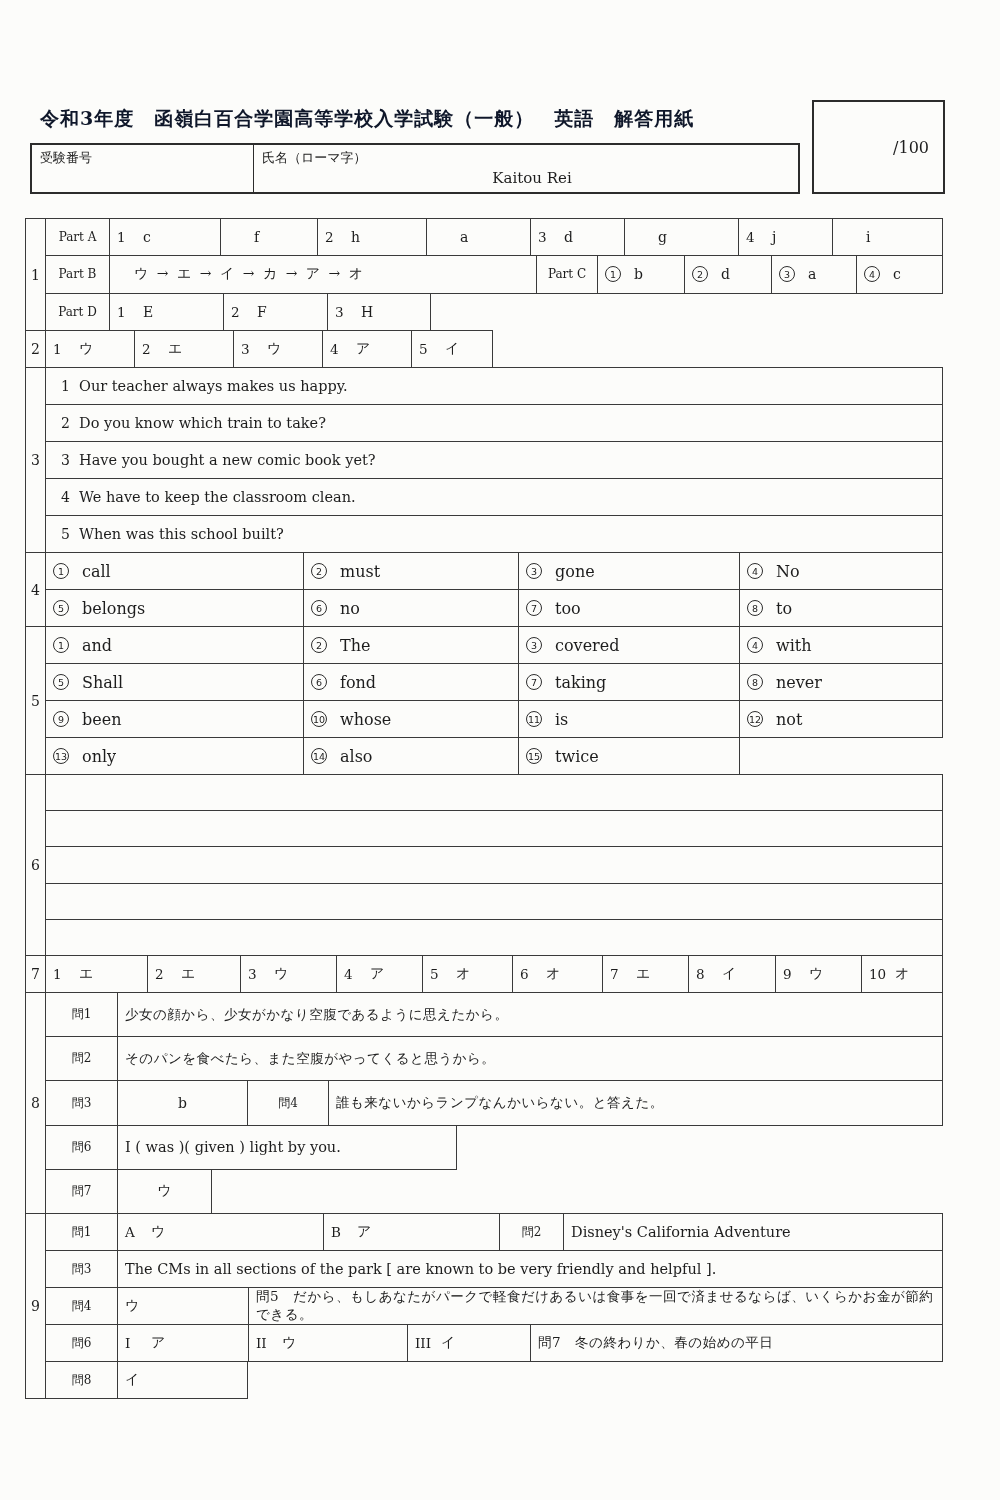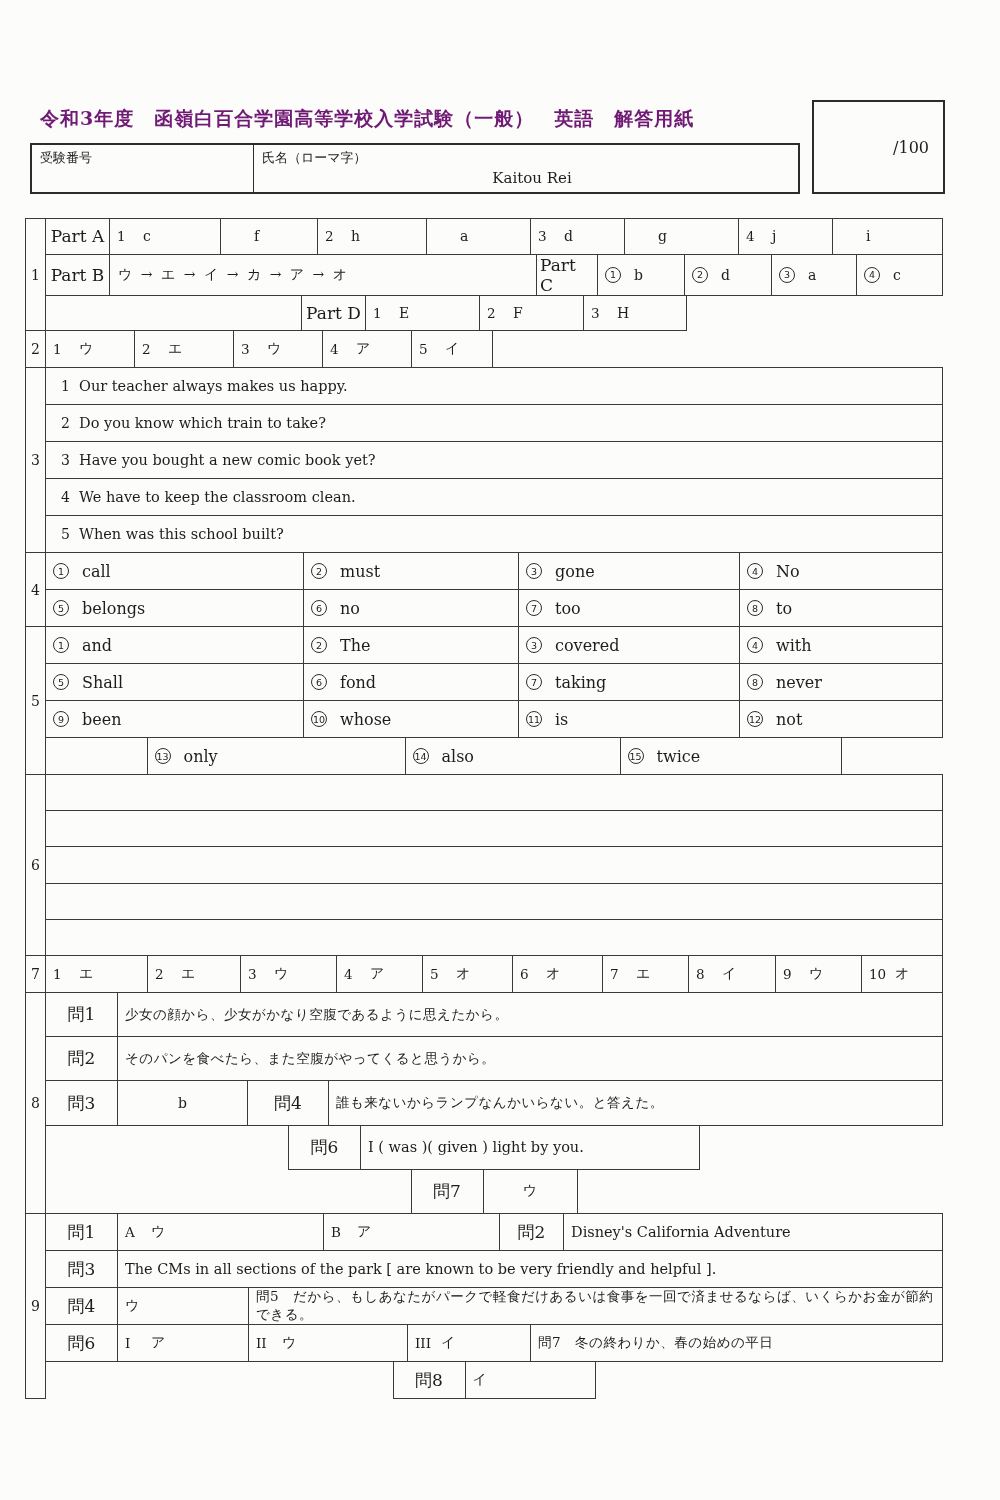--- a/index.html
+++ b/index.html
@@ -4,21 +4,21 @@
 <style>
   * { margin:0; padding:0; box-sizing:border-box; }
   html,body { background:#e8e8e8; }
   .sheet {
     position:relative; width:1000px; height:1500px;
     background:#fcfcfa; font-family:"DejaVu Serif", serif; color:#1d1d1d;
     overflow:hidden; margin:0 auto;
   }
   .title {
     position:absolute; left:40px; top:106px; font-size:19px; font-weight:bold;
-    letter-spacing:1px; color:#701a75;
+    letter-spacing:1px; color:#0f172a;
   }
   .infobox {
     position:absolute; left:30px; top:143px; width:770px; height:51px;
     border:2px solid #2c2c2c; display:flex; background:#fcfcfa;
   }
   .info-cell { position:relative; height:100%; }
   .exam-no { width:222px; border-right:1px solid #2c2c2c; }
   .name-cell { flex:1; }
   .cell-label { position:absolute; top:4px; left:8px; font-size:13px; color:#222; }
   .name-value { position:absolute; left:12px; right:0; top:24px; text-align:center; font-size:15px; }
@@ -29,33 +29,33 @@
   }
   .table { position:absolute; left:25px; top:218px; width:918px; }
   .sec { display:flex; width:100%; }
   .sec + .sec { margin-top:-1px; }
   .numcol {
     width:21px; flex:0 0 21px; border:1px solid #3a3a3a;
     display:flex; align-items:center; justify-content:center; font-size:14px;
   }
   .rows { flex:1; display:flex; flex-direction:column; margin-left:-1px; }
   .row { display:flex; flex:1; }
-  .row + .row { margin-top:-1px;justify-content:center; }
+  .row + .row { margin-top:-1px; }
   .c {
     border:1px solid #3a3a3a; display:flex; align-items:center;
     padding:0 7px; font-size:14px; background:transparent; min-width:0;
   }
   .row > * + * { margin-left:-1px; }
   .fill { flex:1; }
-  .lab { justify-content:center; padding:0 3px; font-size:17px; }
+  .lab { justify-content:center; padding:0 3px; font-size:12px; }
   .cn { width:26px; flex:0 0 26px; font-size:13.5px; }
   .cv { font-size:14px; }
   .jp { font-size:13.5px; letter-spacing:0.5px; }
   .en { font-size:14.5px; }
-  .seq { padding-left:8px; letter-spacing:2px; font-size:14px; }
+  .seq { padding-left:24px; letter-spacing:2px; font-size:14px; }
   .circ {
     width:16px; height:16px; flex:0 0 16px; border:1px solid #2e2e2e; border-radius:50%;
     display:flex; align-items:center; justify-content:center;
     font-size:9.5px; margin-right:13px; font-family:"DejaVu Sans", sans-serif;
   }
   .ow { font-size:16px; }
   .ctr { justify-content:center; }
   .s3num { width:26px; flex:0 0 26px; padding-left:8px; font-size:14px; }
 </style>
 </head>

